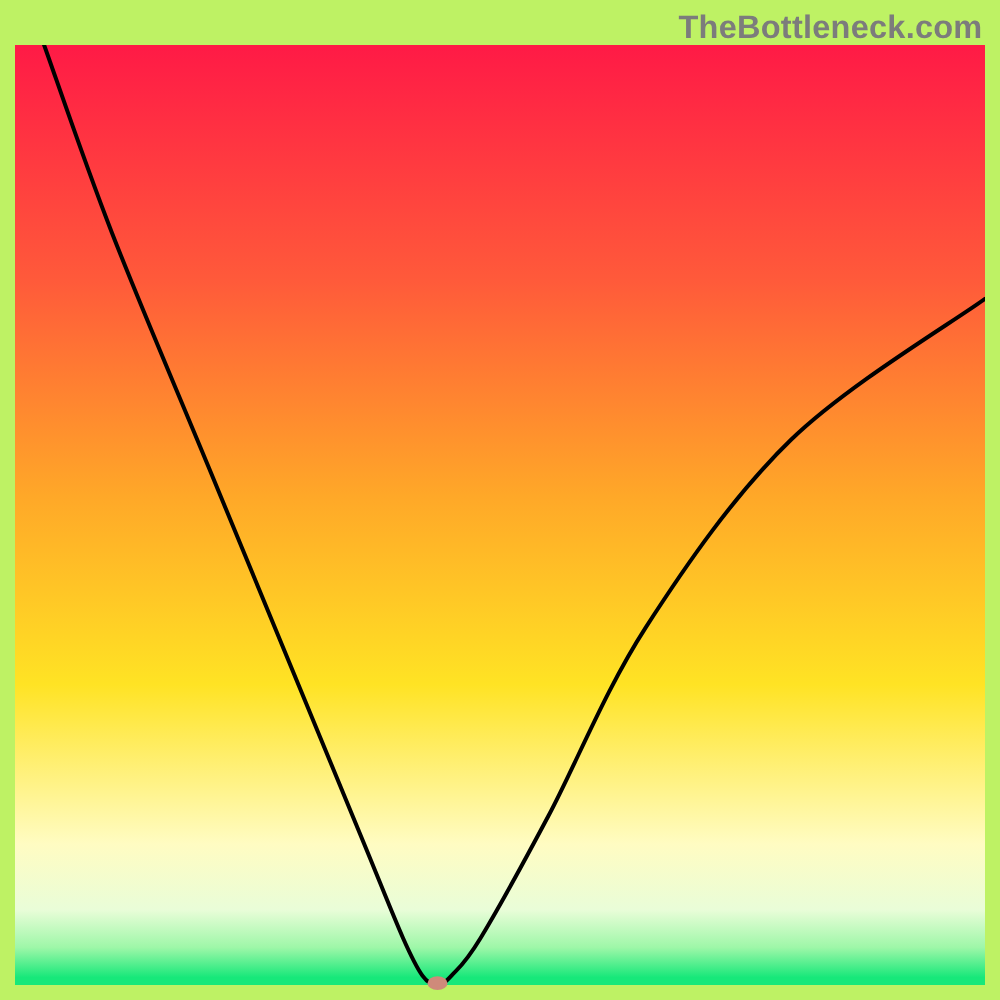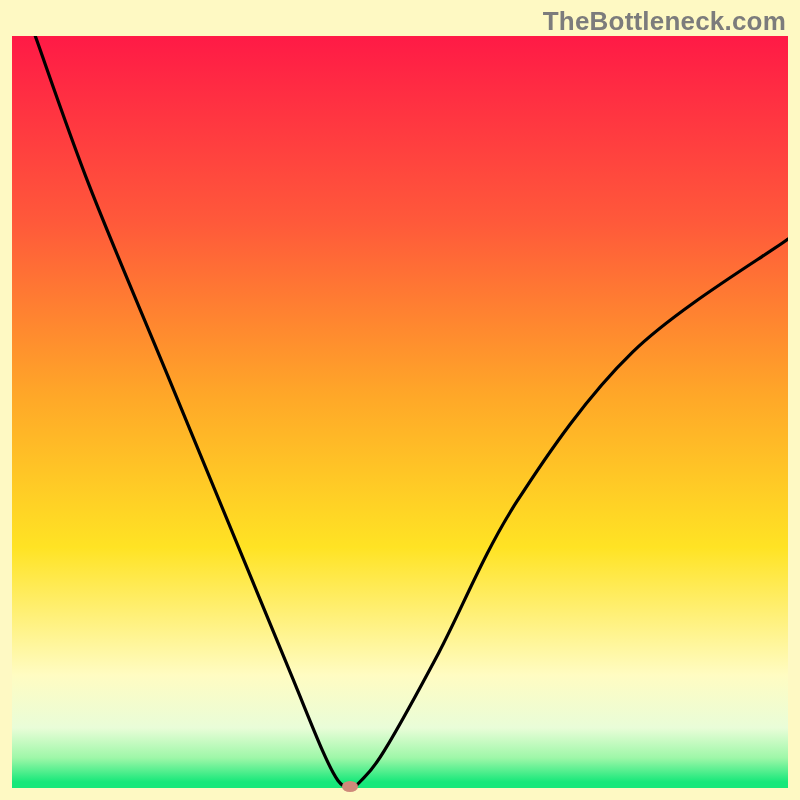--- a/index.html
+++ b/index.html
@@ -4,21 +4,21 @@
 <style>
   body {
     margin: 0;
     padding: 0;
     background: #fff;
   }
   .chart-container {
     position: relative;
     width: 800px;
     height: 800px;
-    background: #fef9c3;
+    background: #bef264;
   }
   .watermark {
     position: absolute;
     top: 6px;
     right: 14px;
     font-family: Arial, Helvetica, sans-serif;
     font-size: 26px;
     font-weight: 600;
     color: #7c7c7c;
     letter-spacing: 0.2px;

